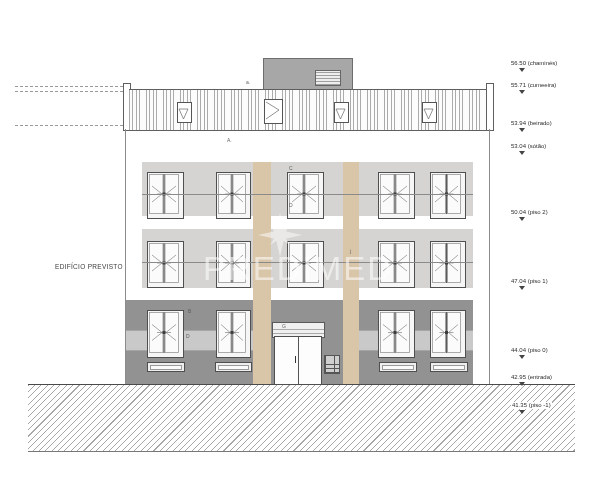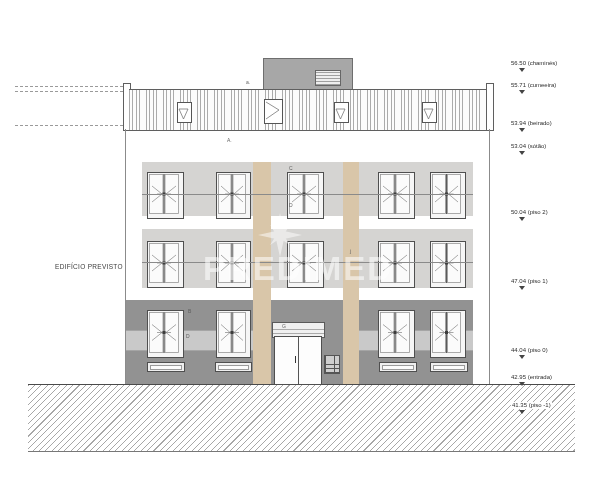--- a/index.html
+++ b/index.html
@@ -55,21 +55,21 @@
   
   .title{position:absolute;left:55px;top:263px;font-size:6.5px;letter-spacing:.3px;color:#3a3a3a;z-index:8;}
   .level{position:absolute;left:511px;z-index:9;}
   .lvl-text{display:block;font-size:6px;line-height:7px;color:#2f2f2f;white-space:nowrap;}
   .lvl-marker{display:block;margin:1px 0 0 8px;width:0;height:0;border-left:3px solid transparent;border-right:3px solid transparent;border-top:4px solid #444;}
   .level.on-hatch .lvl-text{background:#fff;padding:0 1px;}
   .ann{position:absolute;font-size:5px;line-height:5px;color:#5f5f5f;z-index:7;}
 
   
   .wm{position:absolute;z-index:20;pointer-events:none;}
-  .wm-text{left:203px;top:250px;font-size:33px;font-weight:bold;letter-spacing:2px;color:rgba(255,255,255,0.55);}
+  .wm-text{left:203px;top:250px;font-size:33px;font-weight:normal;letter-spacing:2px;color:rgba(255,255,255,0.55);}
 </style>
 </head>
 <body>
 
 <div class="canvas">
 
   <div class="dash" style="top:86px"></div>
   <div class="dash" style="top:91px"></div>
   <div class="dash" style="top:125px"></div>
 

